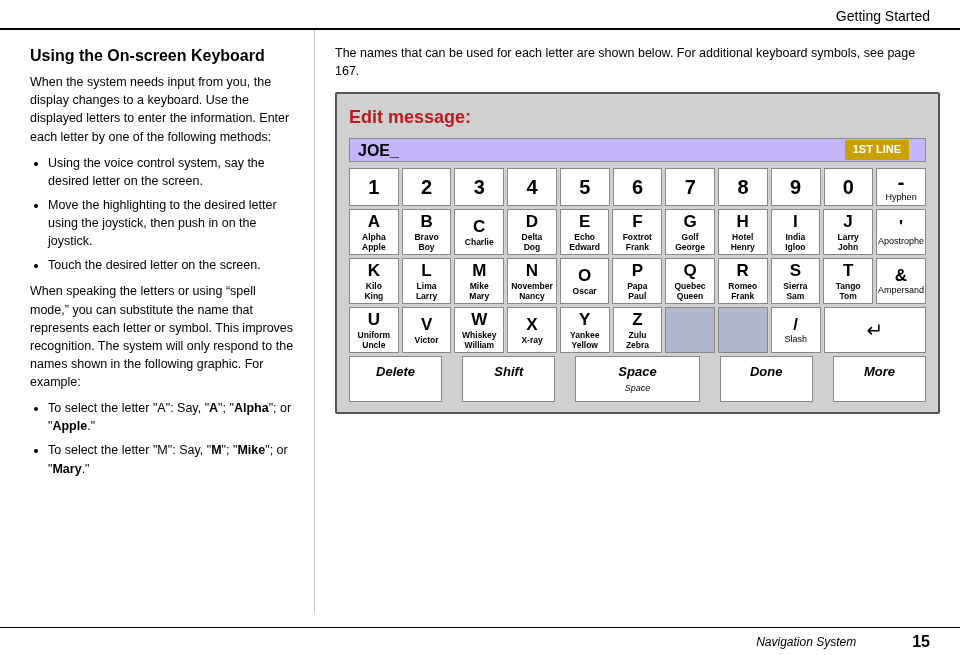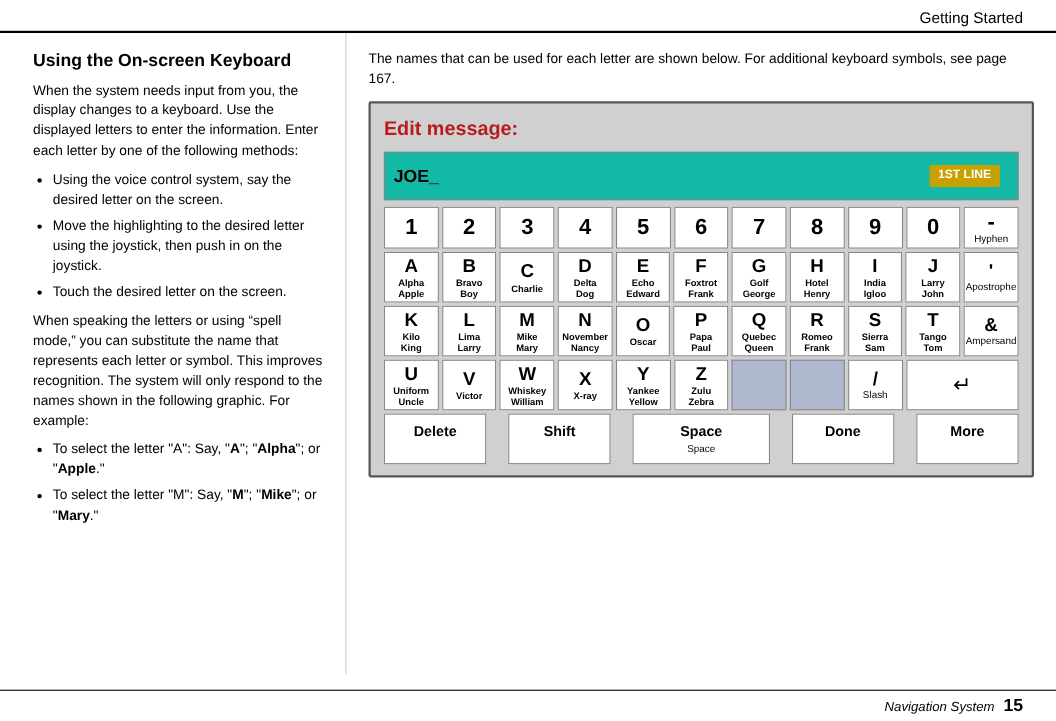--- a/index.html
+++ b/index.html
@@ -76,24 +76,24 @@
       font-size: 18px;
       font-weight: bold;
       color: #b91c1c;
       margin-bottom: 8px;
     }
 
     
     .input-row {
       display: flex;
       align-items: center;
-      background: #14b8a6;
+      background: #c4b5fd;
       border: 1px solid #888;
       margin-bottom: 6px;
-      height: 44px;
+      height: 24px;
     }
     .input-value {
       flex: 1;
       padding: 0 8px;
       font-size: 16px;
       font-weight: bold;
     }
     .line-badge {
       background: #c8a000;
       color: #fff;
@@ -170,20 +170,21 @@
       bottom: 0;
       left: 0;
       right: 0;
       height: 28px;
       border-top: 1px solid #000;
       display: flex;
       align-items: center;
       justify-content: flex-end;
       padding: 0 30px;
       font-size: 12px;
+      gap: 48px;
     }
     .footer-text {
       font-style: italic;
     }
     .footer-num {
       font-size: 16px;
       font-weight: bold;
       margin-left: 8px;
     }
   </style>
@@ -402,21 +403,21 @@
           </div>
         <div class="key highlighted"></div>
         <div class="key highlighted"></div>
         <div class="key">
             <span class="key-main">/</span>
             <span class="key-sub">Slash</span>
           </div>
         <div class="key" style="grid-column: span 2; font-size:20px;">↵</div>
       </div>
 
-      <div style="display:grid; grid-template-columns: 1.5fr 1.5fr 2fr 1.5fr 1.5fr; gap:20px; margin-top:2px;">
+      <div style="display:grid; grid-template-columns: 1.5fr 1.5fr 2fr 1.5fr 1.5fr; gap:20px; margin-top:2px;font-style:italic;">
         <div class="bottom-btn">Delete</div>
         <div class="bottom-btn">Shift</div>
         <div class="bottom-btn">Space<span class="sub-label">Space</span></div>
         <div class="bottom-btn">Done</div>
         <div class="bottom-btn">More</div>
       </div>
 
     </div>
   </div>
 </div>

